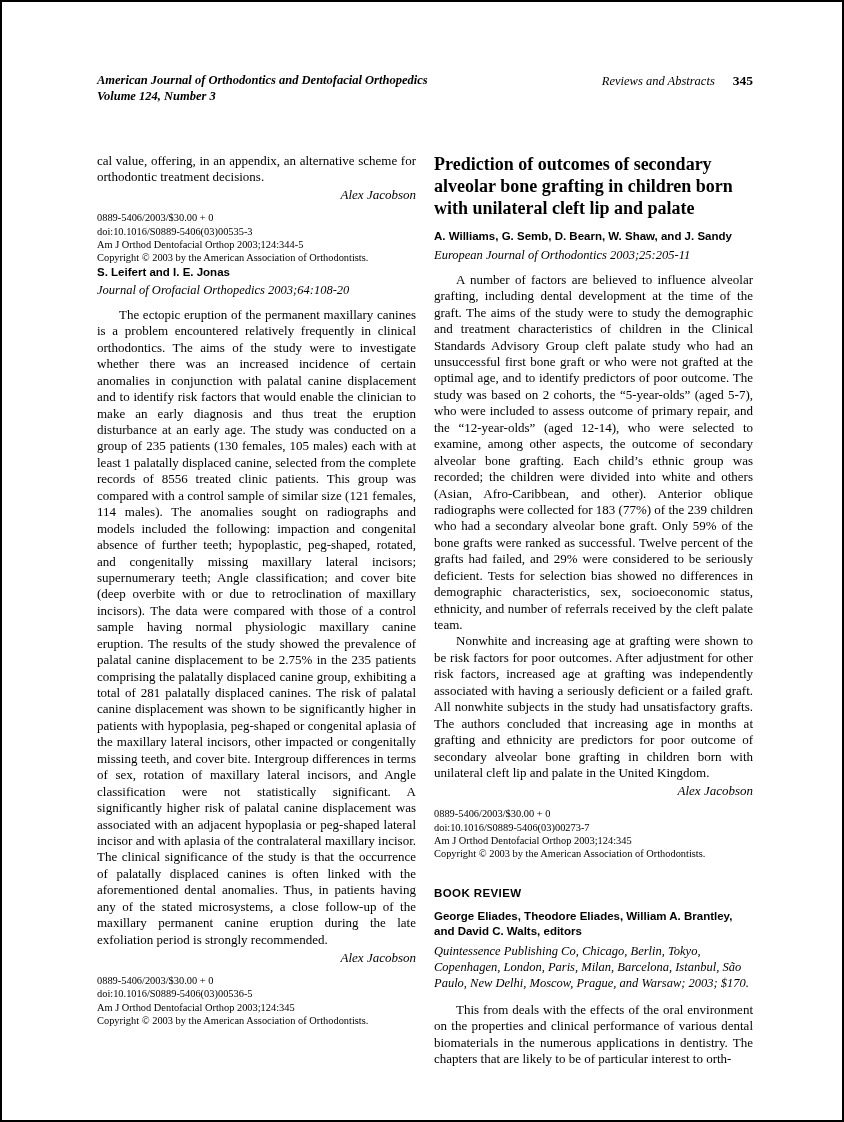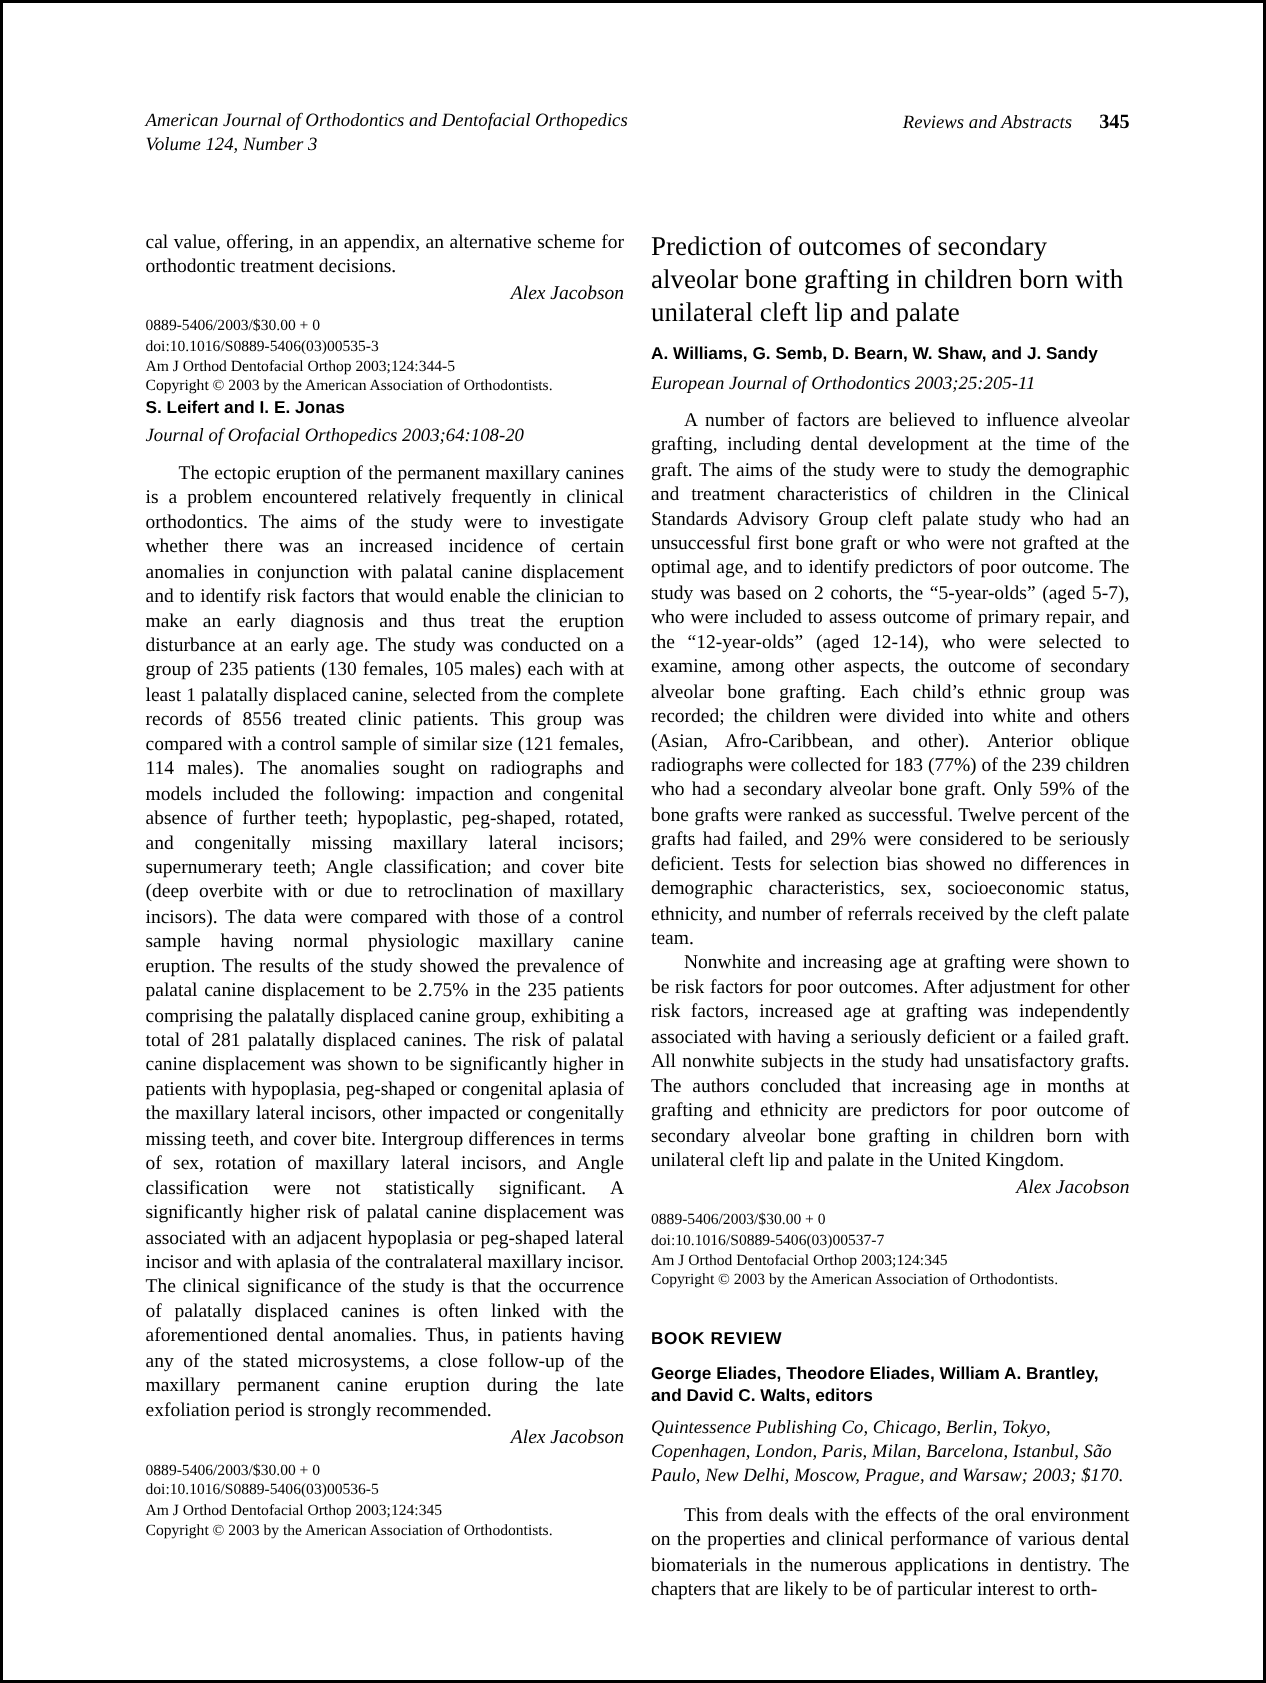--- a/index.html
+++ b/index.html
@@ -15,21 +15,21 @@
     overflow: hidden;
   }
   .running-head {
     display: flex;
     justify-content: space-between;
     align-items: flex-start;
     font-size: 12.5px;
     line-height: 1.3;
     margin-bottom: 36px;
   }
-  .running-head .left { font-style: italic; }
+  .running-head .left { font-style: italic; font-weight: bold; }
   .running-head .right { white-space: nowrap; }
   .running-head .section { font-style: italic; }
   .running-head .pageno { font-style: normal; font-weight: bold; font-size: 13.5px; margin-left: 18px; }
   .columns { display: flex; gap: 18px; margin-top: 48px; }
   .col { width: 321px; }
   .body-text {
     font-size: 13px;
     line-height: 1.265;
     text-align: justify;
   }
@@ -42,21 +42,21 @@
     line-height: 1.3;
     margin: 2px 0 7px 0;
   }
   .fineprint {
     font-size: 10.4px;
     line-height: 1.28;
   }
   .article-title {
     font-size: 18px;
     line-height: 1.24;
-    font-weight: 400;
+    font-weight: 700;
     margin-bottom: 10px;
   }
   .article-title.spaced-top { margin-top: 36px; }
   .authors {
     font-family: "Liberation Sans", sans-serif;
     font-weight: bold;
     font-size: 11.5px;
     line-height: 1.32;
     margin-bottom: 2px;
   }
@@ -129,21 +129,21 @@
 
       <div>
         <h2 class="article-title">Prediction of outcomes of secondary alveolar bone grafting in children born with unilateral cleft lip and palate</h2>
         <div class="authors">A. Williams, G. Semb, D. Bearn, W. Shaw, and J. Sandy</div>
         <div class="source">European Journal of Orthodontics 2003;25:205-11</div>
         <p class="body-text indent">A number of factors are believed to influence alveolar grafting, including dental development at the time of the graft. The aims of the study were to study the demographic and treatment characteristics of children in the Clinical Standards Advisory Group cleft palate study who had an unsuccessful first bone graft or who were not grafted at the optimal age, and to identify predictors of poor outcome. The study was based on 2 cohorts, the “5-year-olds” (aged 5-7), who were included to assess outcome of primary repair, and the “12-year-olds” (aged 12-14), who were selected to examine, among other aspects, the outcome of secondary alveolar bone grafting. Each child’s ethnic group was recorded; the children were divided into white and others (Asian, Afro-Caribbean, and other). Anterior oblique radiographs were collected for 183 (77%) of the 239 children who had a secondary alveolar bone graft. Only 59% of the bone grafts were ranked as successful. Twelve percent of the grafts had failed, and 29% were considered to be seriously deficient. Tests for selection bias showed no differences in demographic characteristics, sex, socioeconomic status, ethnicity, and number of referrals received by the cleft palate team.</p>
         <p class="body-text indent">Nonwhite and increasing age at grafting were shown to be risk factors for poor outcomes. After adjustment for other risk factors, increased age at grafting was independently associated with having a seriously deficient or a failed graft. All nonwhite subjects in the study had unsatisfactory grafts. The authors concluded that increasing age in months at grafting and ethnicity are predictors for poor outcome of secondary alveolar bone grafting in children born with unilateral cleft lip and palate in the United Kingdom.</p>
         <div class="signature">Alex Jacobson</div>
         <div class="fineprint">
           <div>0889-5406/2003/$30.00 + 0</div>
-          <div>doi:10.1016/S0889-5406(03)00537-7</div>
+          <div>doi:10.1016/S0889-5406(03)00273-7</div>
           <div>Am J Orthod Dentofacial Orthop 2003;124:345</div>
           <div>Copyright © 2003 by the American Association of Orthodontists.</div>
         </div>
       </div>
 
       <div>
         <div class="section-label">BOOK REVIEW</div>
         <div class="authors">George Eliades, Theodore Eliades, William A. Brantley, and David C. Walts, editors</div>
         <div class="publisher">Quintessence Publishing Co, Chicago, Berlin, Tokyo, Copenhagen, London, Paris, Milan, Barcelona, Istanbul, São Paulo, New Delhi, Moscow, Prague, and Warsaw; 2003; $170.</div>
         <p class="body-text indent">This from deals with the effects of the oral environment on the properties and clinical performance of various dental biomaterials in the numerous applications in dentistry. The chapters that are likely to be of particular interest to orth-</p>

